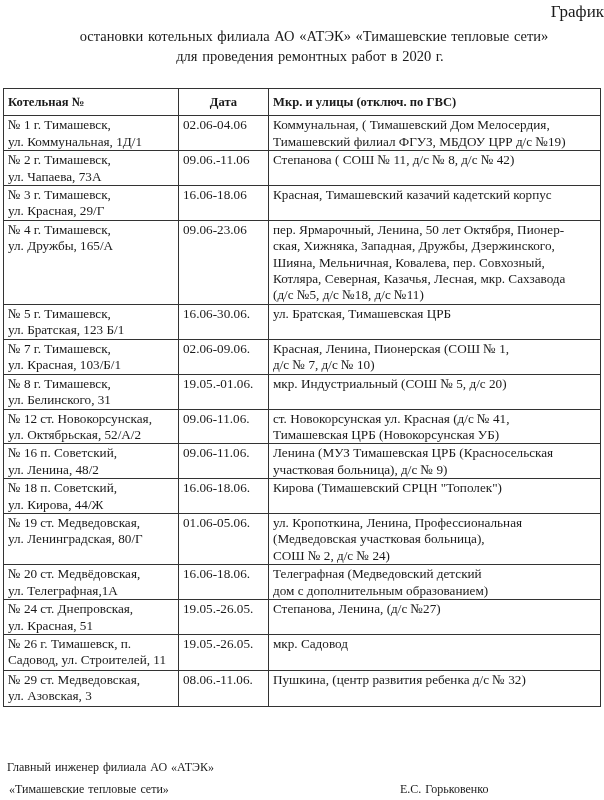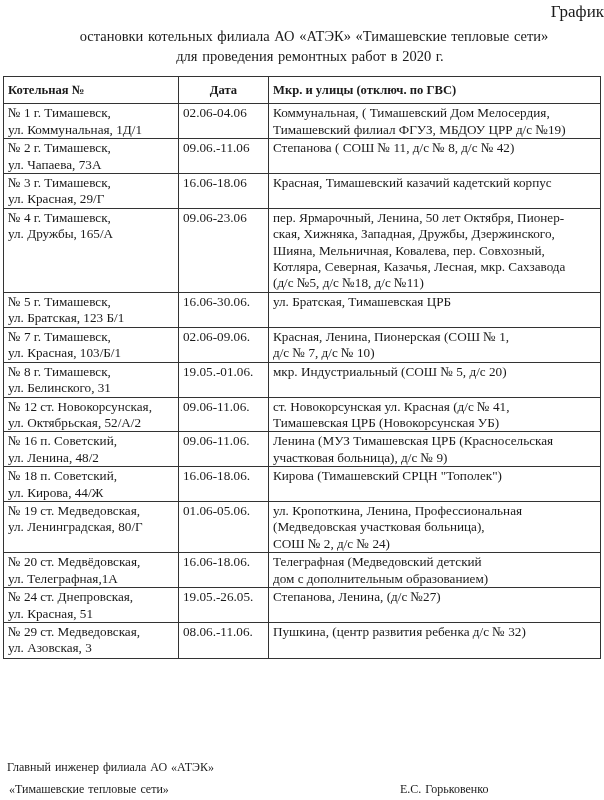--- a/index.html
+++ b/index.html
@@ -13,21 +13,21 @@
     font-size: 17px; top: 2px; line-height: 20px;
   }
   .subtitle {
     position: absolute; left: 0; width: 604px; text-align: center;
     font-size: 14.5px; line-height: 20px; word-spacing: 1px;
   }
   .sub1 { top: 26px; left: 12px; }
   .sub2 { top: 46px; left: 8px; }
 
   table.schedule {
-    position: absolute; left: 3px; top: 76px;
+    position: absolute; left: 3px; top: 88px;
     width: 597px; border-collapse: collapse;
     font-size: 13.2px; line-height: 16.4px;
     table-layout: fixed;
   }
   table.schedule td, table.schedule th {
     border: 1px solid #333;
     vertical-align: top;
     padding: 1px 4px 0 4px;
     text-align: left;
     font-weight: normal;
@@ -154,20 +154,26 @@
         <td>Телеграфная (Медведовский детский
 дом с дополнительным образованием)</td>
       </tr>
       <tr style="height: 32px;">
         <td>№ 24 ст. Днепровская,
 ул. Красная, 51</td>
         <td>19.05.-26.05.</td>
         <td>Степанова, Ленина, (д/с №27)</td>
       </tr>
       <tr style="height: 36px;">
+        <td>№ 26 г. Тимашевск, п.
+Садовод, ул. Строителей, 11</td>
+        <td>19.05.-26.05.</td>
+        <td>мкр. Садовод</td>
+      </tr>
+      <tr style="height: 36px;">
         <td>№ 29 ст. Медведовская,
 ул. Азовская, 3</td>
         <td>08.06.-11.06.</td>
         <td>Пушкина, (центр развития ребенка д/с № 32)</td>
       </tr>
     </tbody>
 </table>
 
 <div class="footer f1">Главный  инженер  филиала  АО «АТЭК»</div>
 <div class="footer f2">«Тимашевские  тепловые  сети»</div>

